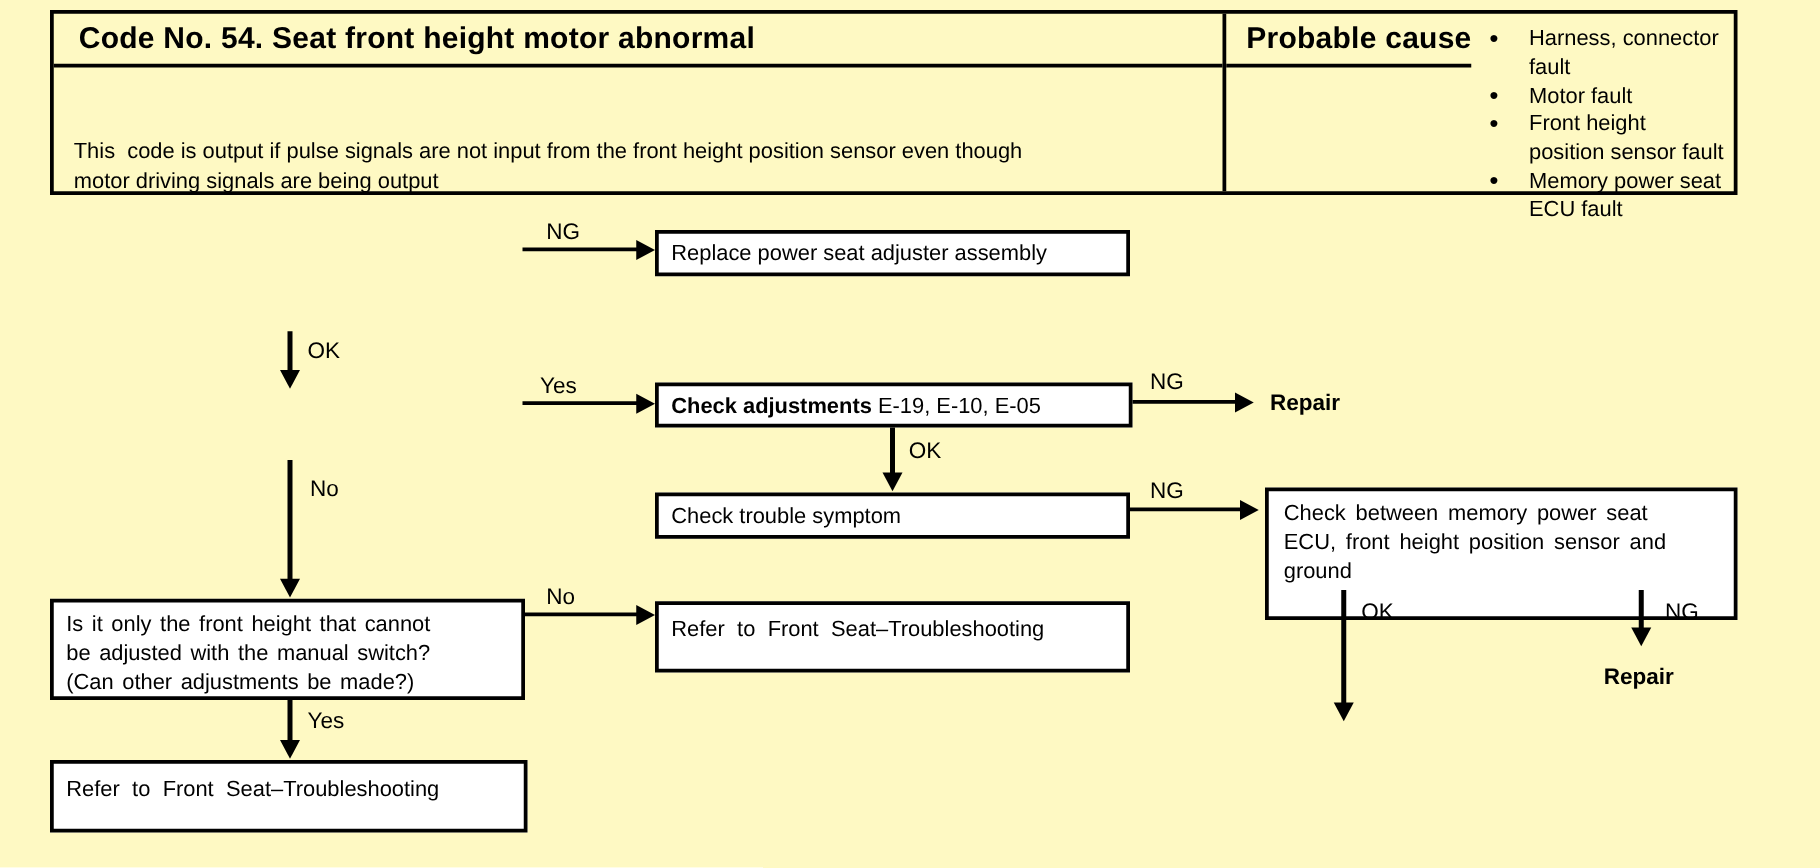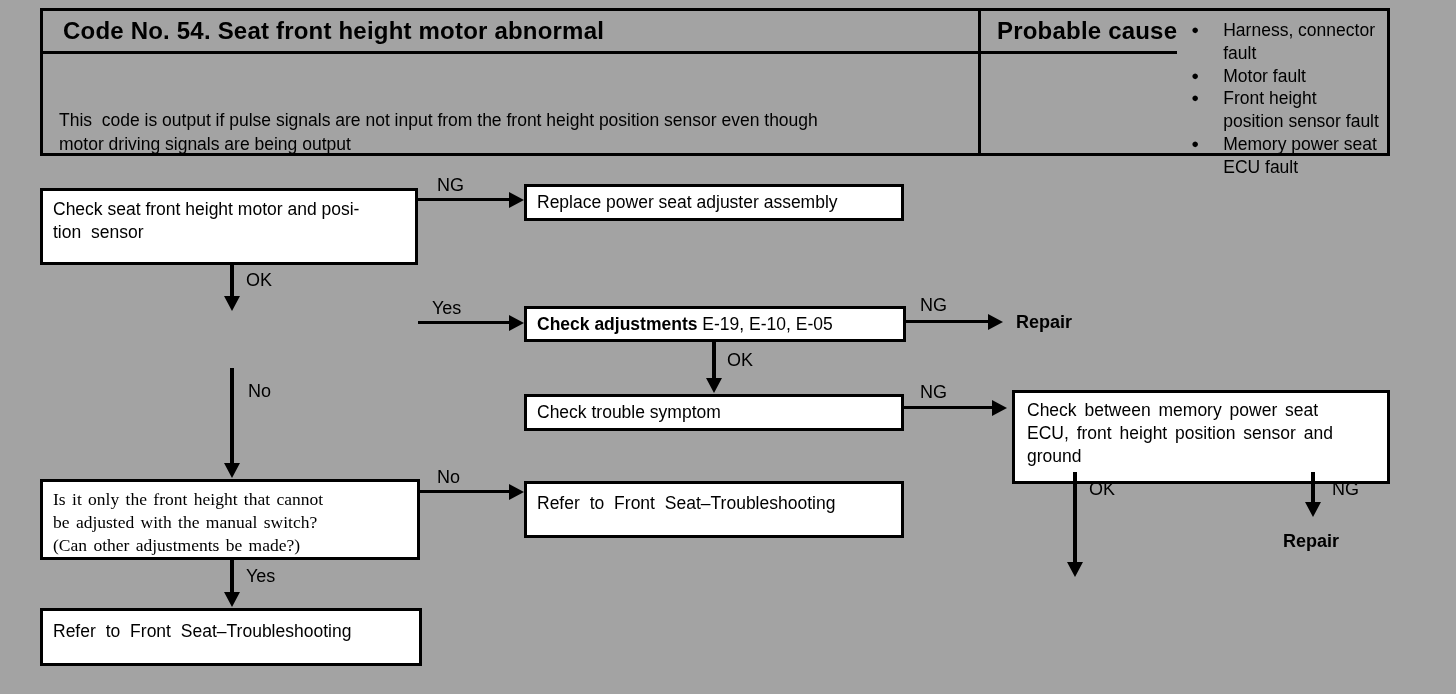--- a/index.html
+++ b/index.html
@@ -1,17 +1,17 @@
 <!DOCTYPE html>
 <html><head>
 <meta charset="utf-8">
 <style>
   html,body { margin:0; padding:0; background:#fff; }
   .page {
-    position:relative; width:1456px; height:694px; background:#a3a3a3;
+    position:relative; width:1456px; height:694px; background:#fef9c3;
     font-family:"Liberation Sans", sans-serif; color:#000; overflow:hidden;
   }
   
   .hdr { position:absolute; left:40px; top:8px; width:1350px; height:148px;
          border:3px solid #000; box-sizing:border-box; display:flex; }
   .hdr-left { width:938px; border-right:3px solid #000; box-sizing:border-box;
               display:flex; flex-direction:column; }
   .hdr-right { flex:1; display:flex; flex-direction:row; }
   .title-row { height:43px; border-bottom:3px solid #000; box-sizing:border-box;
                display:flex; align-items:center; padding-left:20px; flex:none; }
@@ -19,21 +19,21 @@
   .hdr-desc { padding:9px 14px 0 16px; font-size:17.5px; line-height:1.35;
               white-space:pre-wrap;margin-top:46px; }
   .pc-list { padding:8px 6px 0 14px; }
   .pc-item { display:flex; font-size:17.5px; line-height:1.3; }
   .pc-bullet { width:32px; font-size:13px; padding-top:3px; flex:none; }
   
   .fbox { position:absolute; border:3px solid #000; background:#fff;
           box-sizing:border-box; font-size:17.5px; line-height:1.3;
           padding:7px 10px; white-space:pre-wrap; }
   .vcenter { display:flex; align-items:center; padding-top:0; padding-bottom:0; }
-  .ws2 { word-spacing:2px;font-family:Liberation Serif, serif; }
+  .ws2 { word-spacing:2px; }
   .ws3 { word-spacing:3px; }
   .ws5 { word-spacing:5px; }
   .bold { font-weight:bold; }
   
   .albl { position:absolute; font-size:18px; white-space:nowrap; }
   .repair { position:absolute; font-size:18px; font-weight:bold; white-space:nowrap; }
   
   .hline { position:absolute; height:3px; background:#000; }
   .vline { position:absolute; width:4px; background:#000; }
   .arr-r { position:absolute; width:0; height:0;
@@ -74,33 +74,31 @@
           <span>Front height position sensor fault</span>
         </div>
         <div class="pc-item">
           <span class="pc-bullet">●</span>
           <span>Memory power seat ECU fault</span>
         </div>
       </div>
     </div>
   </div>
 
-  <div class="fbox" style="left:40px; top:188px; width:378px; height:77px;">Check seat front height motor and posi-
-tion  sensor</div>
 
   <div class="fbox vcenter" style="left:524px; top:184px; width:380px; height:37px;">Replace power seat adjuster assembly</div>
 
 
   <div class="fbox vcenter" style="left:524px; top:306px; width:382px; height:36px;">
     <span class="bold">Check adjustments</span><span> E-19, E-10, E-05</span>
   </div>
 
   <div class="fbox vcenter" style="left:524px; top:394px; width:380px; height:37px;">Check trouble symptom</div>
 
-  <div class="fbox ws3" style="left:1012px; top:390px; width:378px; height:94px; padding:6px 12px;">Check between memory power seat
+  <div class="fbox ws3" style="left:1012px; top:390px; width:378px; height:106px; padding:6px 12px;">Check between memory power seat
 ECU, front height position sensor and
 ground</div>
 
   <div class="fbox ws2" style="left:40px; top:479px; width:380px; height:81px; padding:6px 10px;">Is it only the front height that cannot
 be adjusted with the manual switch?
 (Can other adjustments be made?)</div>
 
   <div class="fbox ws5" style="left:524px; top:481px; width:380px; height:57px; padding-top:8px;">Refer to Front Seat–Troubleshooting</div>
 
 

